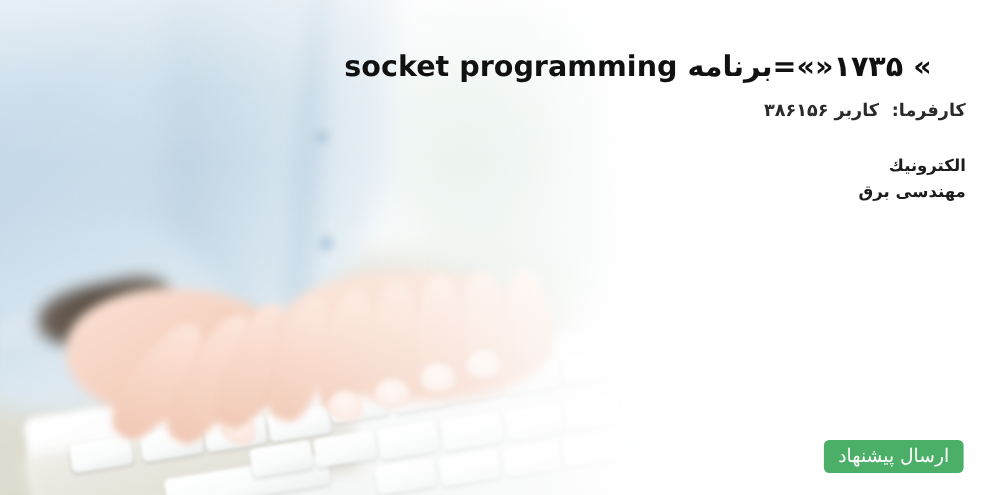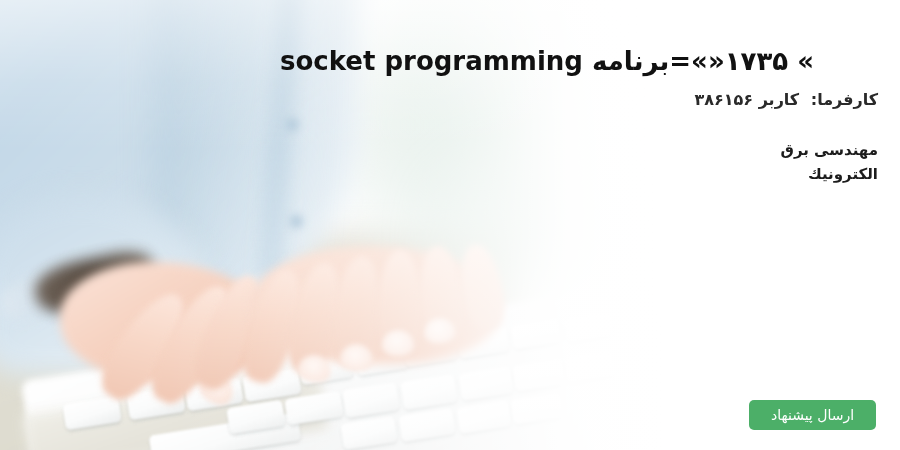--- a/index.html
+++ b/index.html
@@ -144,21 +144,21 @@
   .content {
     position: absolute;
     inset: 0;
     direction: rtl;
   }
   .title {
     position: absolute;
     right: 20px;
     top: 28px;
     width: 600px;
-    text-align: left;
+    text-align: center;
     font-size: 26px;
     font-weight: bold;
     color: #111111;
     line-height: 1.3;
     letter-spacing: 0;
     white-space: nowrap;
   }
   .employer {
     position: absolute;
     right: 22px;
@@ -194,21 +194,21 @@
     position: absolute;
     left: 749px;
     top: 400px;
     width: 127px;
     height: 30px;
     background: #4caf68;
     color: #ffffff;
     border: none;
     border-radius: 5px;
     font-family: "DejaVu Sans", "Liberation Sans", sans-serif;
-    font-size: 14px;
+    font-size: 17px;
     font-weight: normal;
     cursor: pointer;
     direction: rtl;
     padding: 0;
     line-height: 30px;
     text-align: center;
   }
 </style>
 </head>
 <body>
@@ -280,19 +280,19 @@
   <div class="content">
 
     <h1 class="title">» ۱۷۳۵«»=برنامه socket programming</h1>
 
     <div class="employer">
       <span class="emp-label">کارفرما:</span>
       <span class="emp-value">کاربر ۳۸۶۱۵۶</span>
     </div>
 
     <div class="skills">
+      <div class="skill-item">الکترونيك</div>
       <div class="skill-item">مهندسی برق</div>
-      <div class="skill-item">الکترونيك</div>
     </div>
 
     <button class="cta" type="button">ارسال پیشنهاد</button>
   </div>
 </div>
 
 </body></html>

